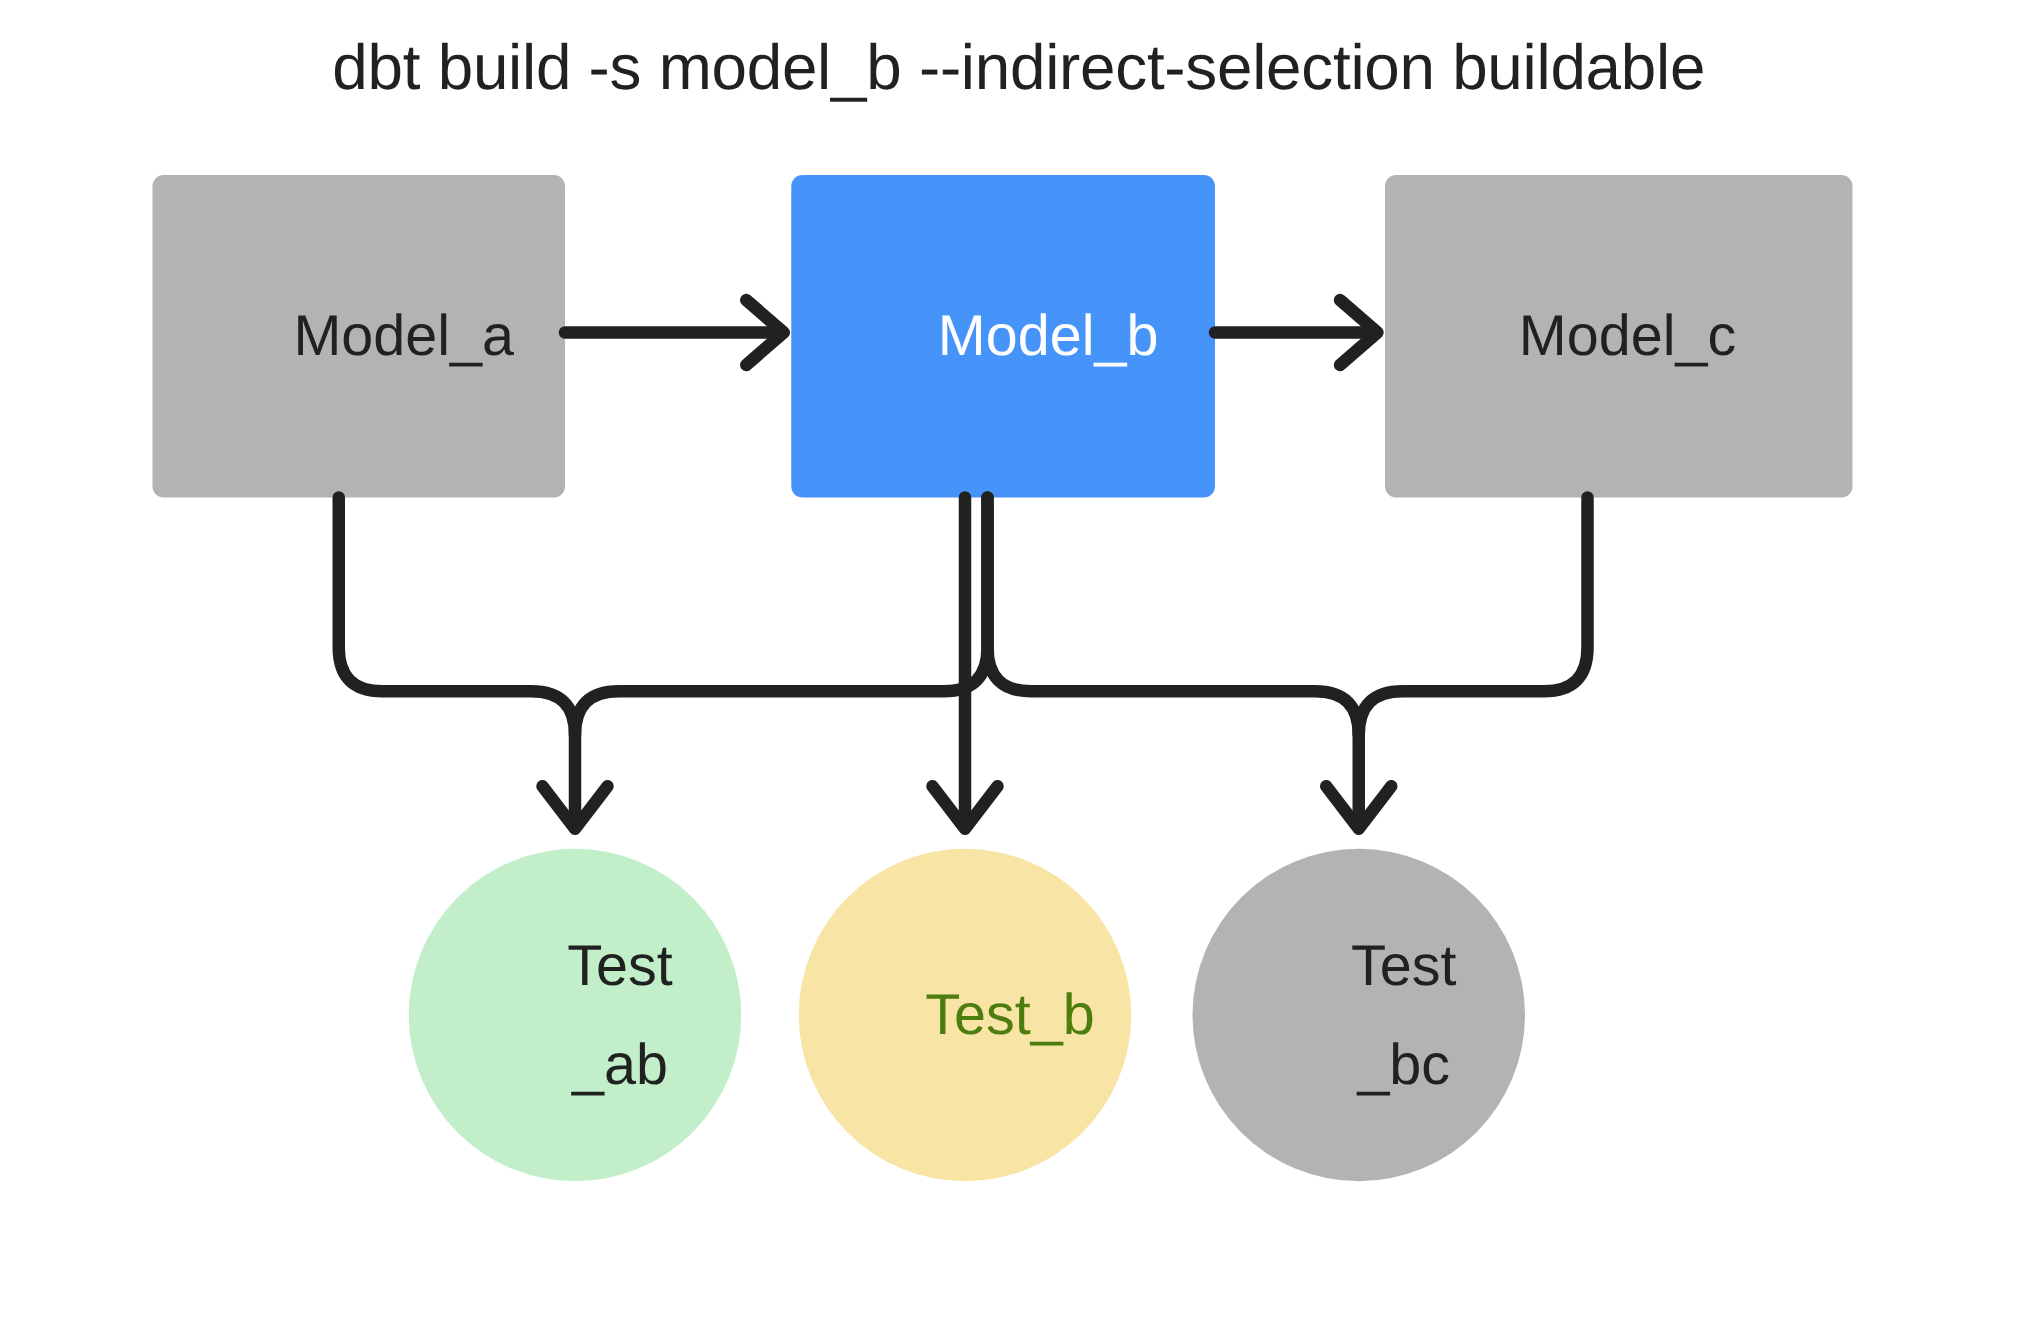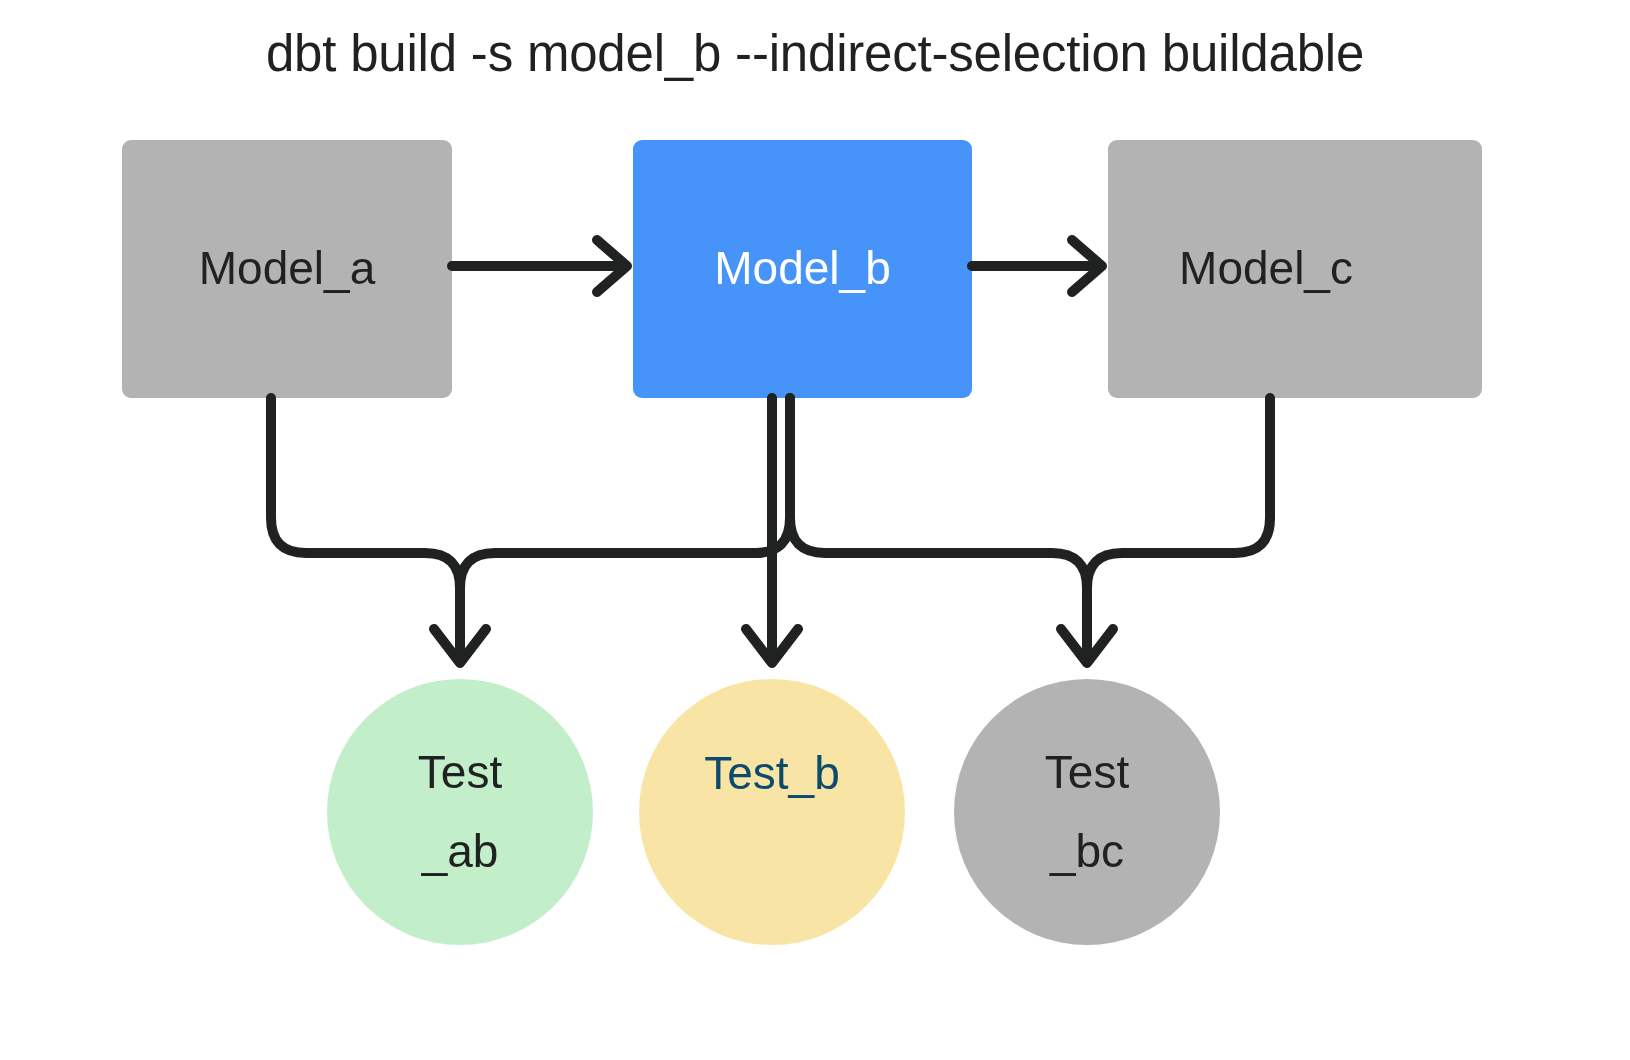--- a/index.html
+++ b/index.html
@@ -42,20 +42,21 @@
     display: flex;
     align-items: center;
     justify-content: center;
     text-align: center;
     font-family: "Liberation Sans", sans-serif;
     font-size: 46px;
     font-weight: 400;
     line-height: 1.72;
     pointer-events: none;
     white-space: pre;
+    padding-left: 36px;
   }
 </style>
 </head>
 <body>
 
 <div id="canvas">
 
   <div class="diagram-title">dbt build -s model_b --indirect-selection buildable</div>
 
   <svg id="diagram-svg" viewBox="0 0 1630 1060">
@@ -97,18 +98,18 @@
 
   <div class="node-label" style="left:122px; top:140px; width:330px; height:258px; color:#1f2220;">Model_a</div>
 
   <div class="node-label" style="left:633px; top:140px; width:339px; height:258px; color:#ffffff;">Model_b</div>
 
   <div class="node-label" style="left:1108px; top:140px; width:316px; height:258px; color:#1f2220;">Model_c</div>
 
   <div class="node-label" style="left:327px; top:679px; width:266px; height:266px; color:#1f2220;">Test
 _ab</div>
 
-  <div class="node-label" style="left:639px; top:641px; width:266px; height:266px; color:#0c4a6e;text-align:center;">Test_b</div>
+  <div class="node-label" style="left:639px; top:679px; width:266px; height:266px; color:#4d7c0f;text-align:center;">Test_b</div>
 
   <div class="node-label" style="left:954px; top:679px; width:266px; height:266px; color:#1f2220;">Test
 _bc</div>
 
 </div>
 
 </body></html>

